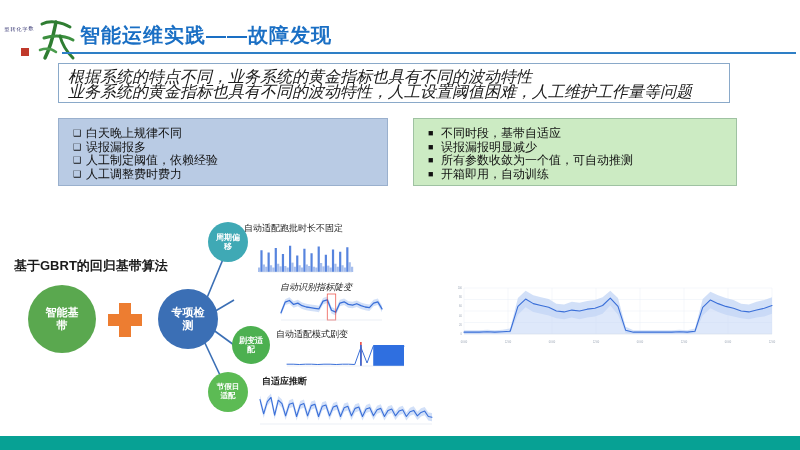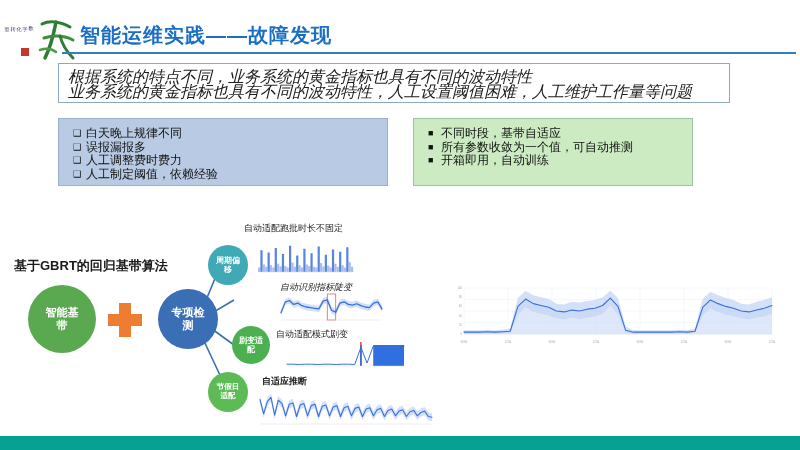--- a/index.html
+++ b/index.html
@@ -33,42 +33,42 @@
     border:1px solid #8aa9c9;background:#ffffff;box-sizing:border-box;
     padding:5px 9px;
   }
   .intro p{margin:0;font-size:16px;line-height:15px;color:#1a1a1a;white-space:nowrap;font-style:italic;}
 
   
   .bulletbox{
     position:absolute;box-sizing:border-box;padding:8px 10px 6px 14px;
   }
   .bulletbox.left{left:58px;top:118px;width:330px;height:68px;background:#b9cbe4;border:1px solid #9ab0cd;}
-  .bulletbox.right{left:413px;top:118px;width:280px;height:68px;background:#ccebc3;border:1px solid #9fc2a2;}
+  .bulletbox.right{left:413px;top:118px;width:324px;height:68px;background:#ccebc3;border:1px solid #9fc2a2;}
   .bulletbox ul{margin:0;padding:0;list-style:none;}
   .bulletbox li{
     font-size:12px;line-height:13.5px;color:#111;
     display:flex;align-items:center;white-space:nowrap;
   }
   .bmk{display:inline-block;width:13px;flex:0 0 13px;font-size:9px;color:#111;}
   .bulletbox.left .bmk::before{content:"\2751";}
   .bulletbox.right .bmk::before{content:"\25A0";}
 
   
   .algo-label{
     position:absolute;left:14px;top:257px;font-size:13px;font-weight:bold;color:#1a1a1a;white-space:nowrap;
   }
   .circ{
     position:absolute;border-radius:50%;display:flex;flex-direction:column;
     align-items:center;justify-content:center;color:#fff;text-align:center;
     font-weight:bold;line-height:1.15;
   }
   .c-main{left:28px;top:285px;width:68px;height:68px;background:#5aa84f;font-size:11px;}
   .c-hub{left:158px;top:289px;width:60px;height:60px;background:#3b6fb5;font-size:11px;}
-  .c-b1{left:208px;top:245px;width:40px;height:40px;background:#3fa9b5;font-size:8px;}
+  .c-b1{left:208px;top:222px;width:40px;height:40px;background:#3fa9b5;font-size:8px;}
   .c-b2{left:232px;top:281px;width:38px;height:38px;background:#35ab72;font-size:8px;}
   .c-b3{left:232px;top:326px;width:38px;height:38px;background:#4cb050;font-size:8px;}
   .c-b4{left:208px;top:372px;width:40px;height:40px;background:#5cbb54;font-size:7.5px;}
 
   .plus{position:absolute;left:108px;top:303px;width:34px;height:34px;}
   .plus i{position:absolute;background:#ed7d31;display:block;}
   .plus i.h{left:0;top:11px;width:34px;height:12px;}
   .plus i.v{left:11px;top:0;width:12px;height:34px;}
 
   svg.links{position:absolute;left:0;top:0;width:800px;height:450px;pointer-events:none;}
@@ -115,34 +115,38 @@
       <li>
           <span class="bmk"></span>
           <span>白天晚上规律不同</span>
         </li>
       <li>
           <span class="bmk"></span>
           <span>误报漏报多</span>
         </li>
       <li>
           <span class="bmk"></span>
+          <span>人工制定阈值，依赖经验</span>
+        </li>
+      <li>
+          <span class="bmk"></span>
           <span>人工调整费时费力</span>
-        </li>
-      <li>
-          <span class="bmk"></span>
-          <span>人工制定阈值，依赖经验</span>
         </li>
     </ul>
   </div>
 
   <div class="bulletbox right">
     <ul>
       <li>
           <span class="bmk"></span>
           <span>不同时段，基带自适应</span>
+        </li>
+      <li>
+          <span class="bmk"></span>
+          <span>误报漏报明显减少</span>
         </li>
       <li>
           <span class="bmk"></span>
           <span>所有参数收敛为一个值，可自动推测</span>
         </li>
       <li>
           <span class="bmk"></span>
           <span>开箱即用，自动训练</span>
         </li>
     </ul>

